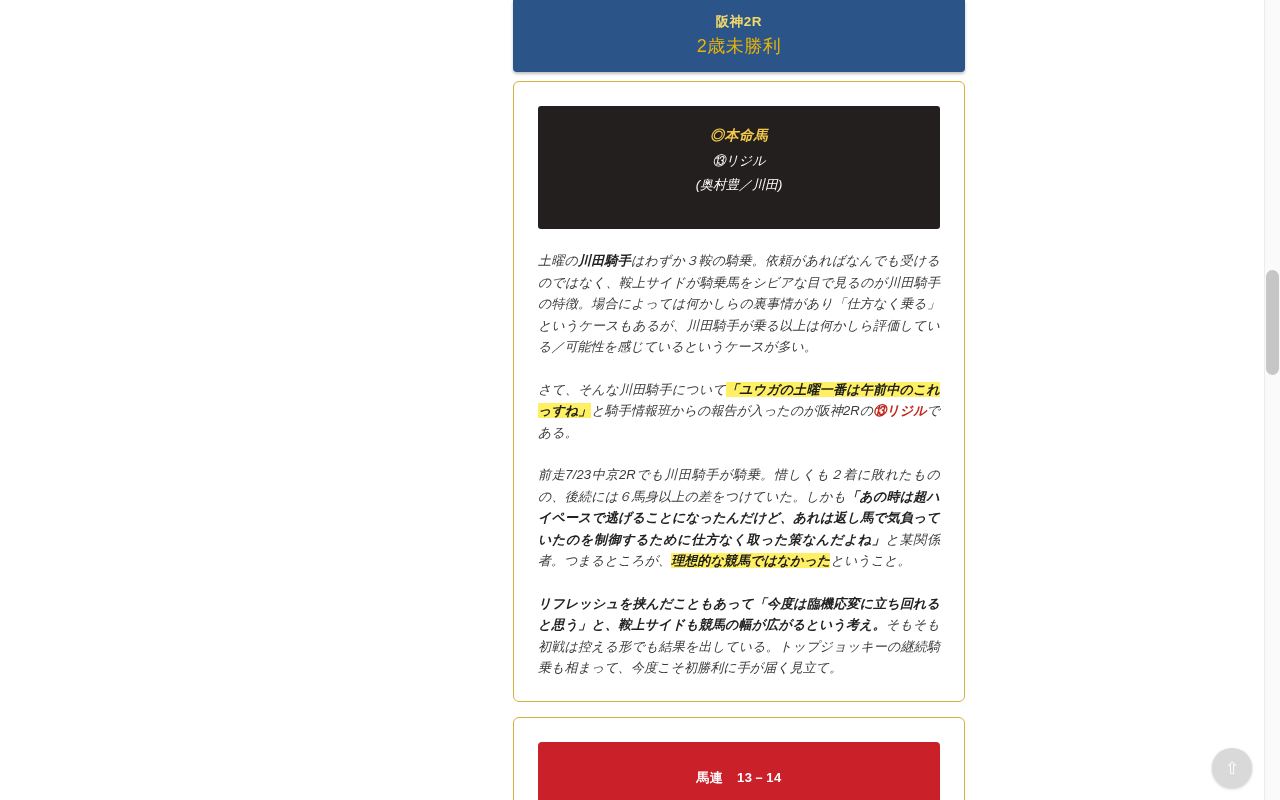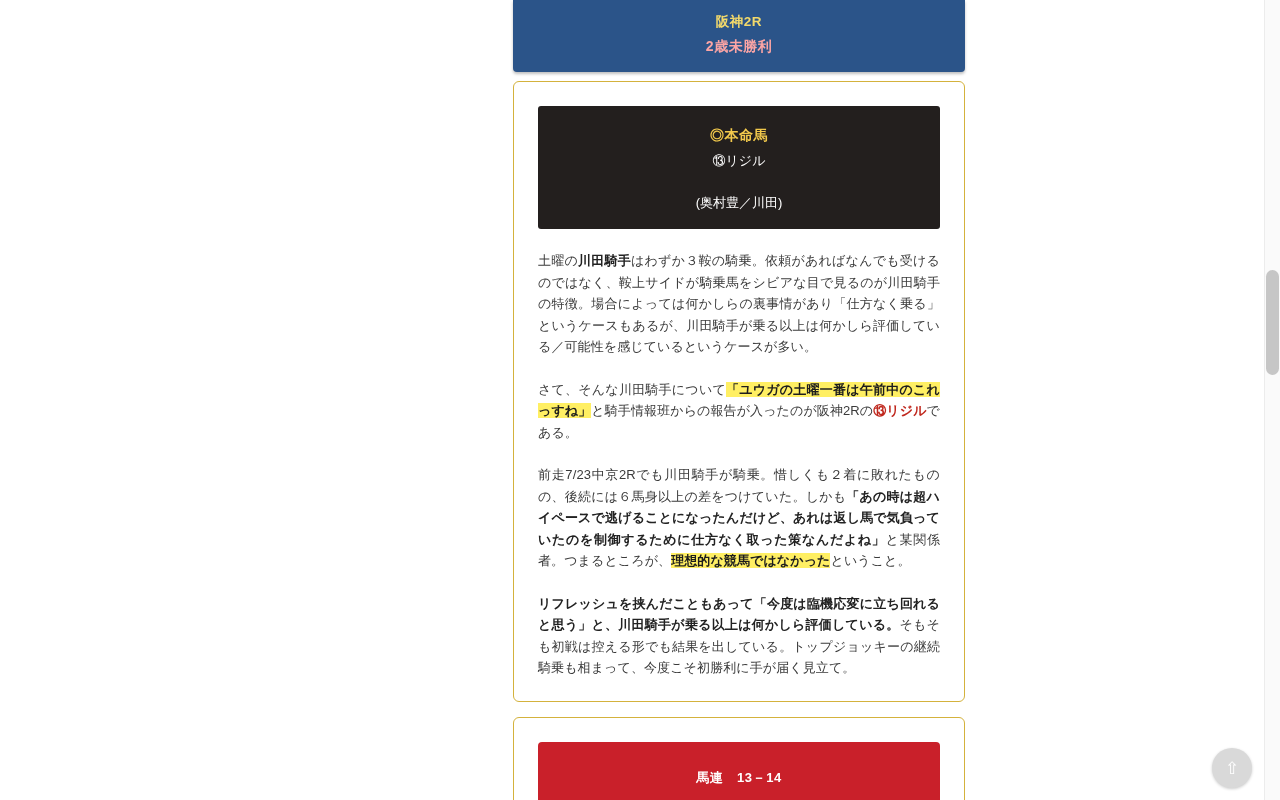--- a/index.html
+++ b/index.html
@@ -37,35 +37,36 @@
     box-shadow: 0 2px 3px rgba(0,0,0,0.25);
   }
   .race-header .race-name {
     color: #f2d96b;
     font-size: 13.5px;
     font-weight: bold;
     line-height: 24px;
     letter-spacing: 0.5px;
   }
   .race-header .race-class {
-    color: #fca5a5;
-    font-size: 14px;
-    font-weight: bold;
+    color: #eab308;
+    font-size: 18px;
+    font-weight: normal;
     line-height: 24px;
     letter-spacing: 0.5px;
   }
 
   
   .card {
     margin-top: 9px;
     border: 1px solid #d4b23c;
     border-radius: 6px;
     background: #ffffff;
     padding: 24px 24px 22px 24px;
     box-sizing: border-box;
+    font-style: italic;
   }
 
   
   .black-banner {
     background: #231f1e;
     border-radius: 3px;
     text-align: center;
     padding: 17px 8px 18px 8px;
     height: 123px;
     box-sizing: border-box;
@@ -80,21 +81,21 @@
   .black-banner .horse {
     color: #ffffff;
     font-size: 13px;
     line-height: 24px;
     margin-top: 2px;
   }
   .black-banner .connections {
     color: #ffffff;
     font-size: 13px;
     line-height: 24px;
-    margin-top: 18px;
+    margin-top: 0;
   }
 
   
   .body-text {
     margin-top: 21px;
     color: #3a3a3a;
     font-size: 13px;
     line-height: 21.5px;
     text-align: justify;
     letter-spacing: 0.1px;
@@ -211,21 +212,21 @@
 
         <p class="para">
           <span>さて、そんな川田騎手について</span><span class="hl">「ユウガの土曜一番は午前中のこれっすね」</span><span>と騎手情報班からの報告が入ったのが阪神2Rの</span><span class="circ">⑬</span><span class="red">リジル</span><span>である。</span>
         </p>
 
         <p class="para">
           <span>前走7/23中京2Rでも川田騎手が騎乗。惜しくも２着に敗れたものの、後続には６馬身以上の差をつけていた。しかも</span><span class="b">「あの時は超ハイペースで逃げることになったんだけど、あれは返し馬で気負っていたのを制御するために仕方なく取った策なんだよね」</span><span>と某関係者。つまるところが、</span><span class="hl">理想的な競馬ではなかった</span><span>ということ。</span>
         </p>
 
         <p class="para">
-          <span class="b">リフレッシュを挟んだこともあって「今度は臨機応変に立ち回れると思う」と、川田騎手が乗る以上は何かしら評価している。</span><span>そもそも初戦は控える形でも結果を出している。トップジョッキーの継続騎乗も相まって、今度こそ初勝利に手が届く見立て。</span>
+          <span class="b">リフレッシュを挟んだこともあって「今度は臨機応変に立ち回れると思う」と、鞍上サイドも競馬の幅が広がるという考え。</span><span>そもそも初戦は控える形でも結果を出している。トップジョッキーの継続騎乗も相まって、今度こそ初勝利に手が届く見立て。</span>
         </p>
 
       </div>
     </div>
 
     <div class="card-red">
       <div class="red-banner">
         <div class="line2">馬連　13－14</div>
 
       </div>

